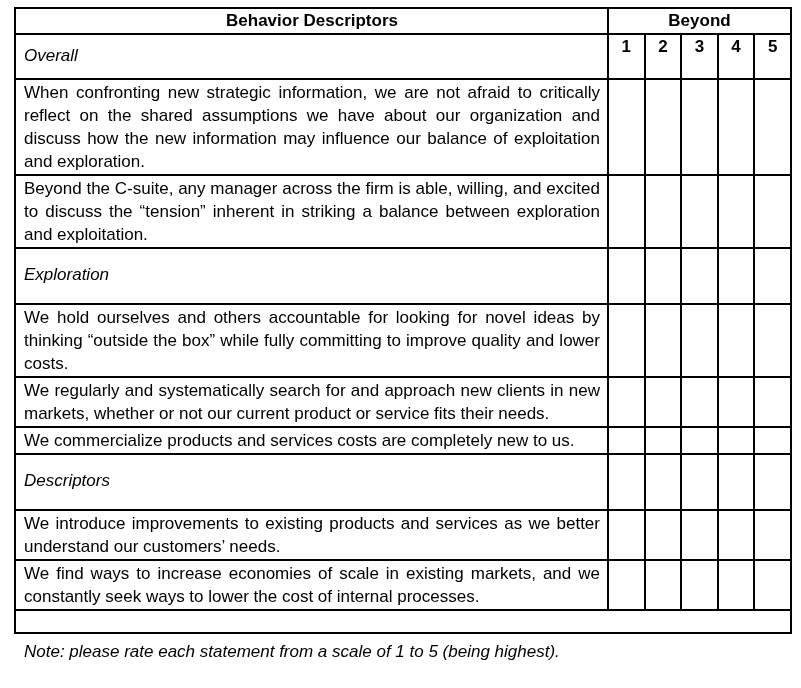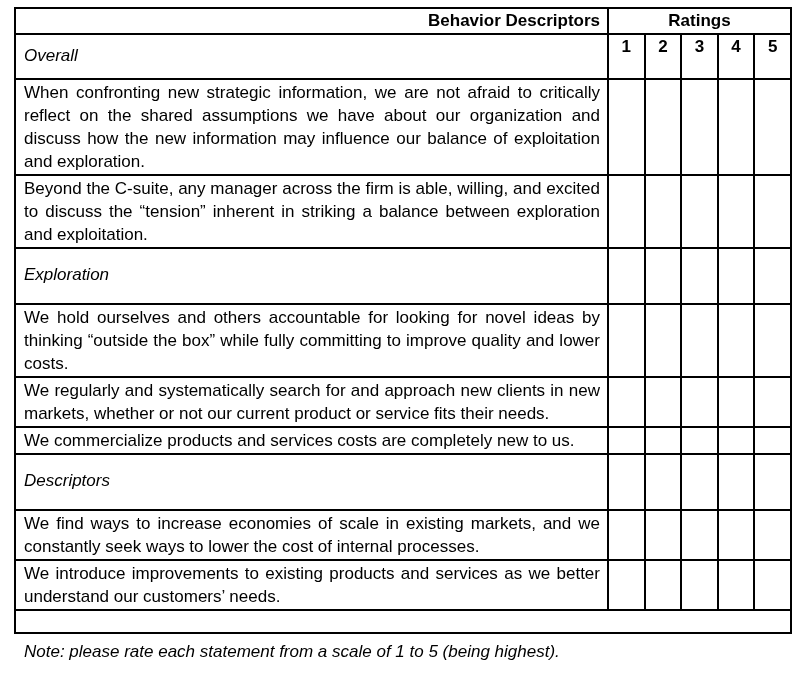--- a/index.html
+++ b/index.html
@@ -24,21 +24,21 @@
   }
   table.behavior-table td, table.behavior-table th {
     border: 2px solid #000000;
     box-sizing: border-box;
     overflow: hidden;
   }
   col.desc-col { width: 593px; }
   col.rating-col { width: 36.6px; }
 
   th.head-desc {
-    text-align: right;
+    text-align: center;
     font-size: 17px;
     font-weight: bold;
     padding: 2px 7px 2px 8px;
     height: 25px;
     vertical-align: middle;
   }
   th.head-ratings {
     text-align: center;
     font-size: 17px;
     font-weight: bold;
@@ -92,21 +92,21 @@
       <col class="desc-col">
       <col class="rating-col">
         <col class="rating-col">
         <col class="rating-col">
         <col class="rating-col">
         <col class="rating-col">
     </colgroup>
     <tbody>
       <tr>
         <th class="head-desc">Behavior Descriptors</th>
-        <th class="head-ratings" colspan="5">Ratings</th>
+        <th class="head-ratings" colspan="5">Beyond</th>
       </tr>
       <tr class="overall-row">
         <td class="section-label">Overall</td>
         <td class="scale-cell">1</td>
         <td class="scale-cell">2</td>
         <td class="scale-cell">3</td>
         <td class="scale-cell">4</td>
         <td class="scale-cell">5</td>
       </tr>
 
@@ -160,29 +160,29 @@
         </tr>
         <tr class="section-row">
           <td class="section-label">Descriptors</td>
           <td class="rating-cell"></td>
           <td class="rating-cell"></td>
           <td class="rating-cell"></td>
           <td class="rating-cell"></td>
           <td class="rating-cell"></td>
         </tr>
         <tr class="descriptor-row">
-          <td class="desc-cell">We find ways to increase economies of scale in existing markets, and we constantly seek ways to lower the cost of internal processes.</td>
+          <td class="desc-cell">We introduce improvements to existing products and services as we better understand our customers’ needs.</td>
           <td class="rating-cell"></td>
           <td class="rating-cell"></td>
           <td class="rating-cell"></td>
           <td class="rating-cell"></td>
           <td class="rating-cell"></td>
         </tr>
         <tr class="descriptor-row">
-          <td class="desc-cell">We introduce improvements to existing products and services as we better understand our customers’ needs.</td>
+          <td class="desc-cell">We find ways to increase economies of scale in existing markets, and we constantly seek ways to lower the cost of internal processes.</td>
           <td class="rating-cell"></td>
           <td class="rating-cell"></td>
           <td class="rating-cell"></td>
           <td class="rating-cell"></td>
           <td class="rating-cell"></td>
         </tr>
         <tr class="spacer-row">
           <td colspan="6"></td>
         </tr>
       </tbody>

